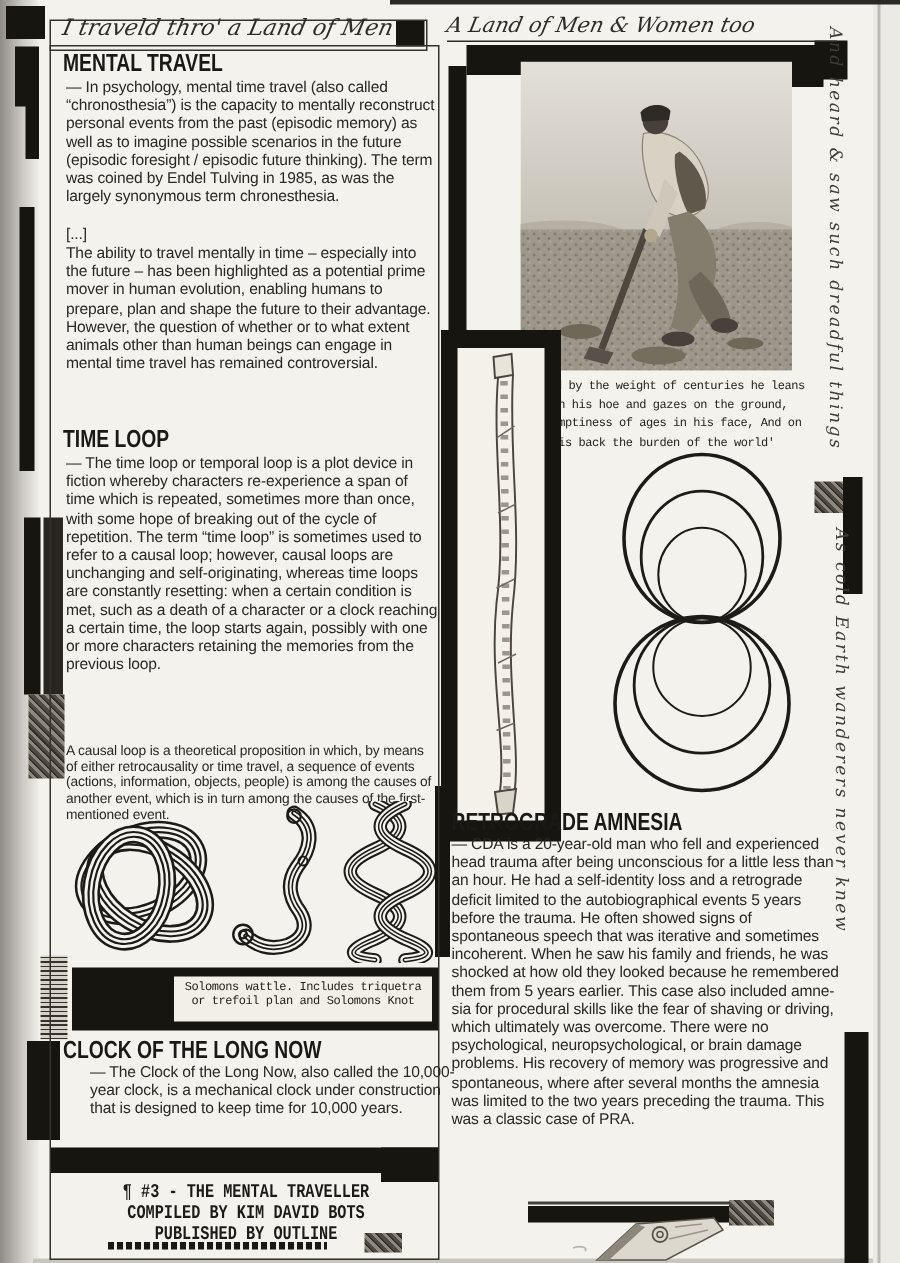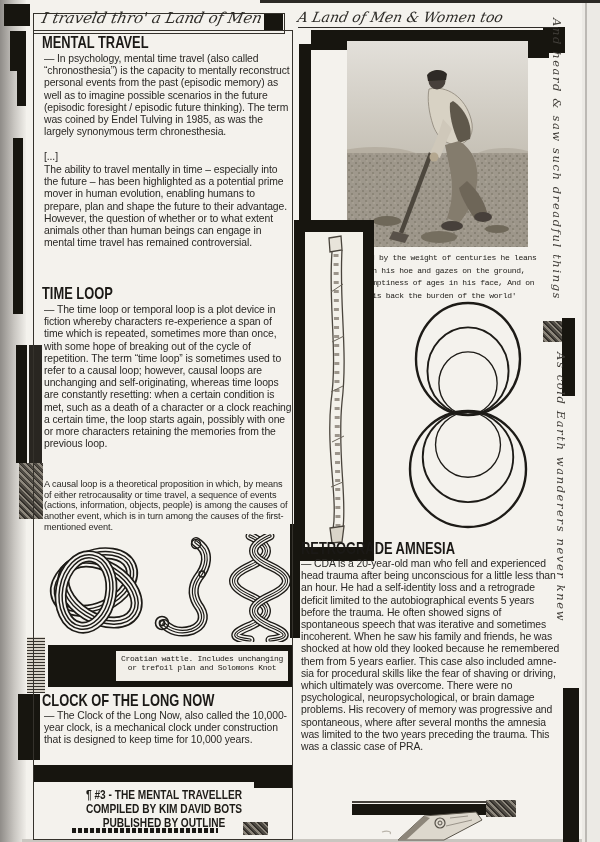--- a/index.html
+++ b/index.html
@@ -16,21 +16,21 @@
   .stripe{background:repeating-linear-gradient(90deg,#1a1814 0 4px,#efece6 4px 6px);}
   .col-box{border:1.5px solid #35322c;}
   .script{font-family:"DejaVu Serif", serif;font-style:italic;color:#2e2c28;}
   .skew{transform:skewX(-12deg);}
   .vquote{writing-mode:vertical-rl;font-family:"DejaVu Serif", serif;font-style:italic;
           font-size:11.5px;letter-spacing:1.6px;color:#403d38;white-space:nowrap;}
   .h1{font-size:16.5px;font-weight:700;color:#1b1916;letter-spacing:0;
       transform:scaleX(0.78);transform-origin:left center;white-space:nowrap;}
   .body-txt{font-size:10.4px;line-height:12.2px;letter-spacing:-0.1px;text-align:left;
             hyphens:manual;}
-  .note-txt{font-size:9.2px;line-height:10.7px;letter-spacing:-0.1px;}
+  .note-txt{font-size:9.2px;line-height:10.7px;letter-spacing:-0.1px;margin-top:16px;}
   .pixel{font-family:"Liberation Mono", monospace;font-size:8px;letter-spacing:-0.3px;color:#23211d;}
   .center{text-align:center;}
   .foot-line{font-size:13px;font-weight:700;line-height:13.8px;color:#1d1b17;
              transform:scaleX(0.78);transform-origin:center;white-space:nowrap;text-align:center;}
   svg{display:block;}
 </style>
 </head>
 <body>
 
 <div class="abs paper"></div>
@@ -119,30 +119,30 @@
       <use href="#b2" stroke="#1d1b17" stroke-width="9"></use>
         <use href="#b2" stroke="#f5f3ee" stroke-width="6.3"></use>
         <use href="#b2" stroke="#1d1b17" stroke-width="3.2"></use>
         <use href="#b2" stroke="#f5f3ee" stroke-width="1.2"></use>
     </g>
   </svg>
 </div>
 
 <div class="abs bar" style="left:48px;top:645px;width:244px;height:42px;"></div>
 <div class="abs" style="left:116px;top:651px;width:172px;height:30px;background:#f2efe9;">
-  <div class="pixel center" style="padding-top:3px;">Croatian wattle. Includes unchanging</div>
+  <div class="pixel center" style="padding-top:3px;">Solomons wattle. Includes triquetra</div>
   <div class="pixel center">or trefoil plan and Solomons Knot</div>
 </div>
 
 <div class="abs h1" style="left:42px;top:691px;">CLOCK OF THE LONG NOW</div>
-<div class="abs body-txt" style="left:44px;top:710px;width:248px;">— The Clock of the Long Now, also called the 10,000-year clock, is a mechanical clock under construction that is designed to keep time for 10,000 years.</div>
+<div class="abs body-txt" style="left:60px;top:710px;width:248px;">— The Clock of the Long Now, also called the 10,000-year clock, is a mechanical clock under construction that is designed to keep time for 10,000 years.</div>
 
 <div class="abs bar" style="left:34px;top:765px;width:258px;height:17px;"></div>
 <div class="abs bar" style="left:254px;top:765px;width:38px;height:23px;"></div>
-<div class="abs" style="left:44px;top:788px;width:240px;">
+<div class="abs" style="left:44px;top:788px;width:240px;font-family:Liberation Mono, monospace;">
   <div class="foot-line">¶ #3 - THE MENTAL TRAVELLER</div>
   <div class="foot-line">COMPILED BY KIM DAVID BOTS</div>
   <div class="foot-line">PUBLISHED BY OUTLINE</div>
 </div>
 <div class="abs stripe" style="left:72px;top:828px;width:146px;height:5px;"></div>
 <div class="abs stamp" style="left:243px;top:822px;width:25px;height:13px;"></div>
 
 <div class="abs bar" style="left:311px;top:30px;width:238px;height:20px;"></div>
 <div class="abs bar" style="left:519px;top:30px;width:30px;height:28px;"></div>
 <div class="abs bar" style="left:299px;top:44px;width:12px;height:184px;"></div>

